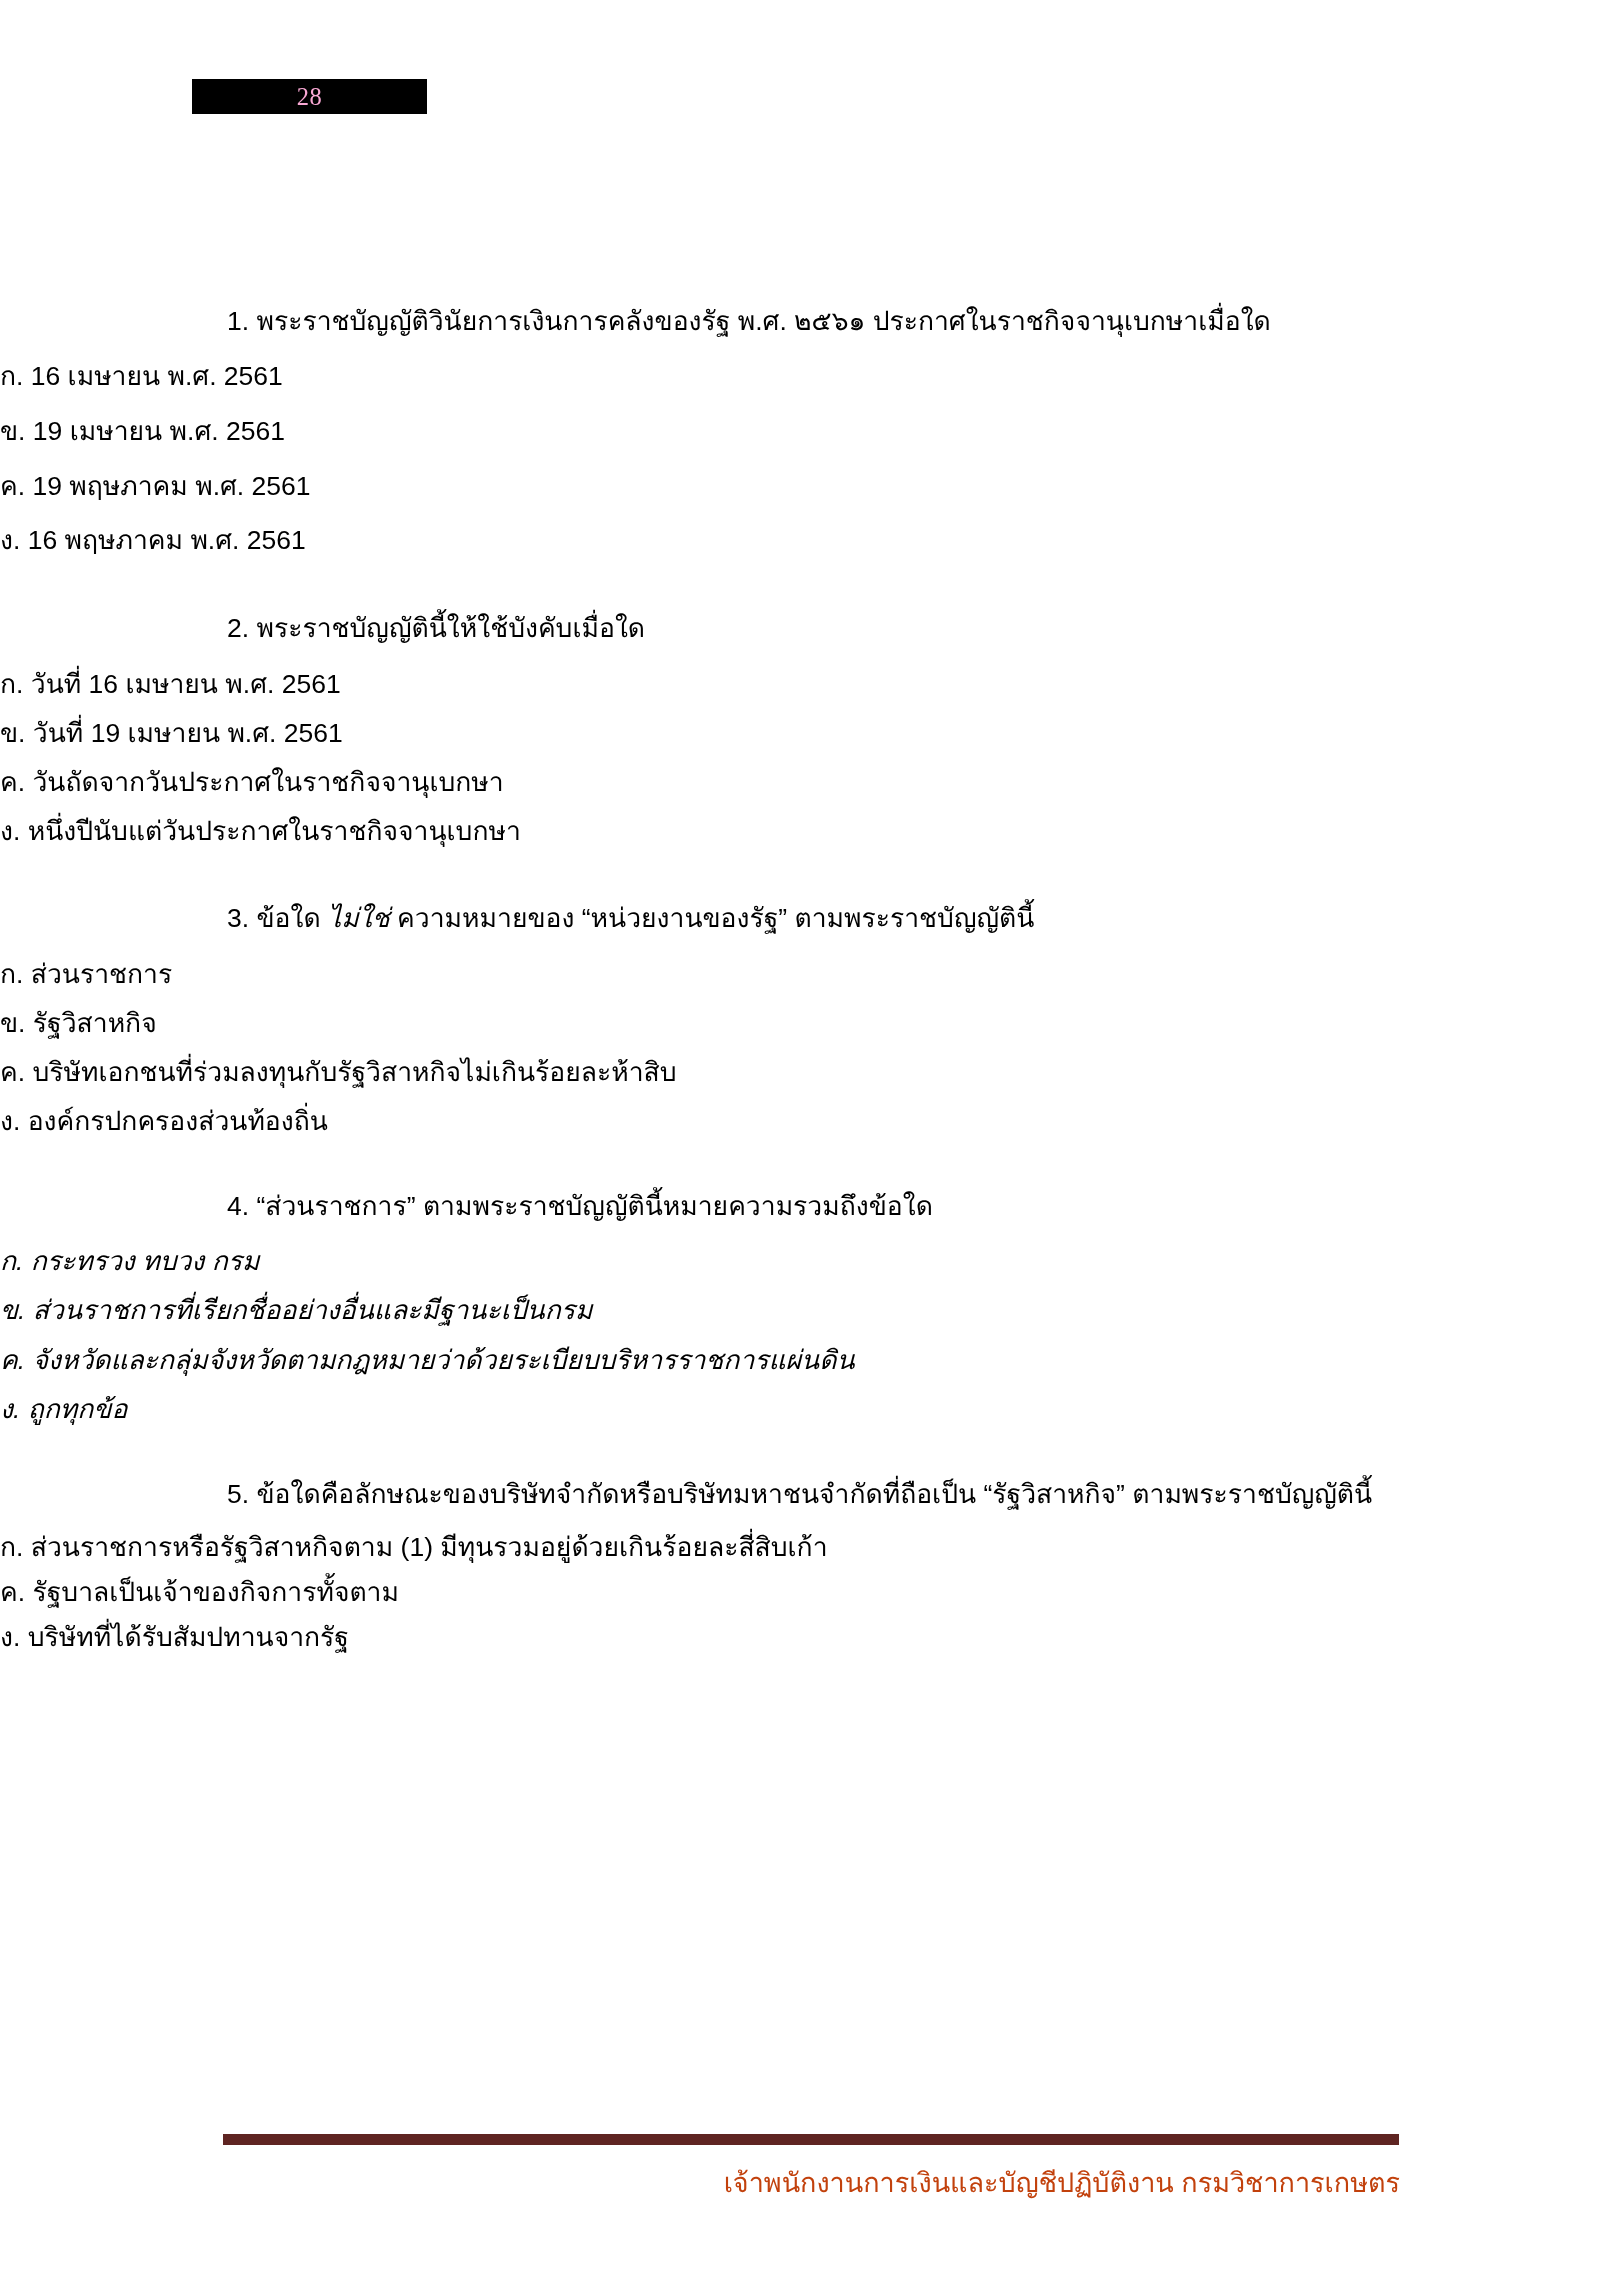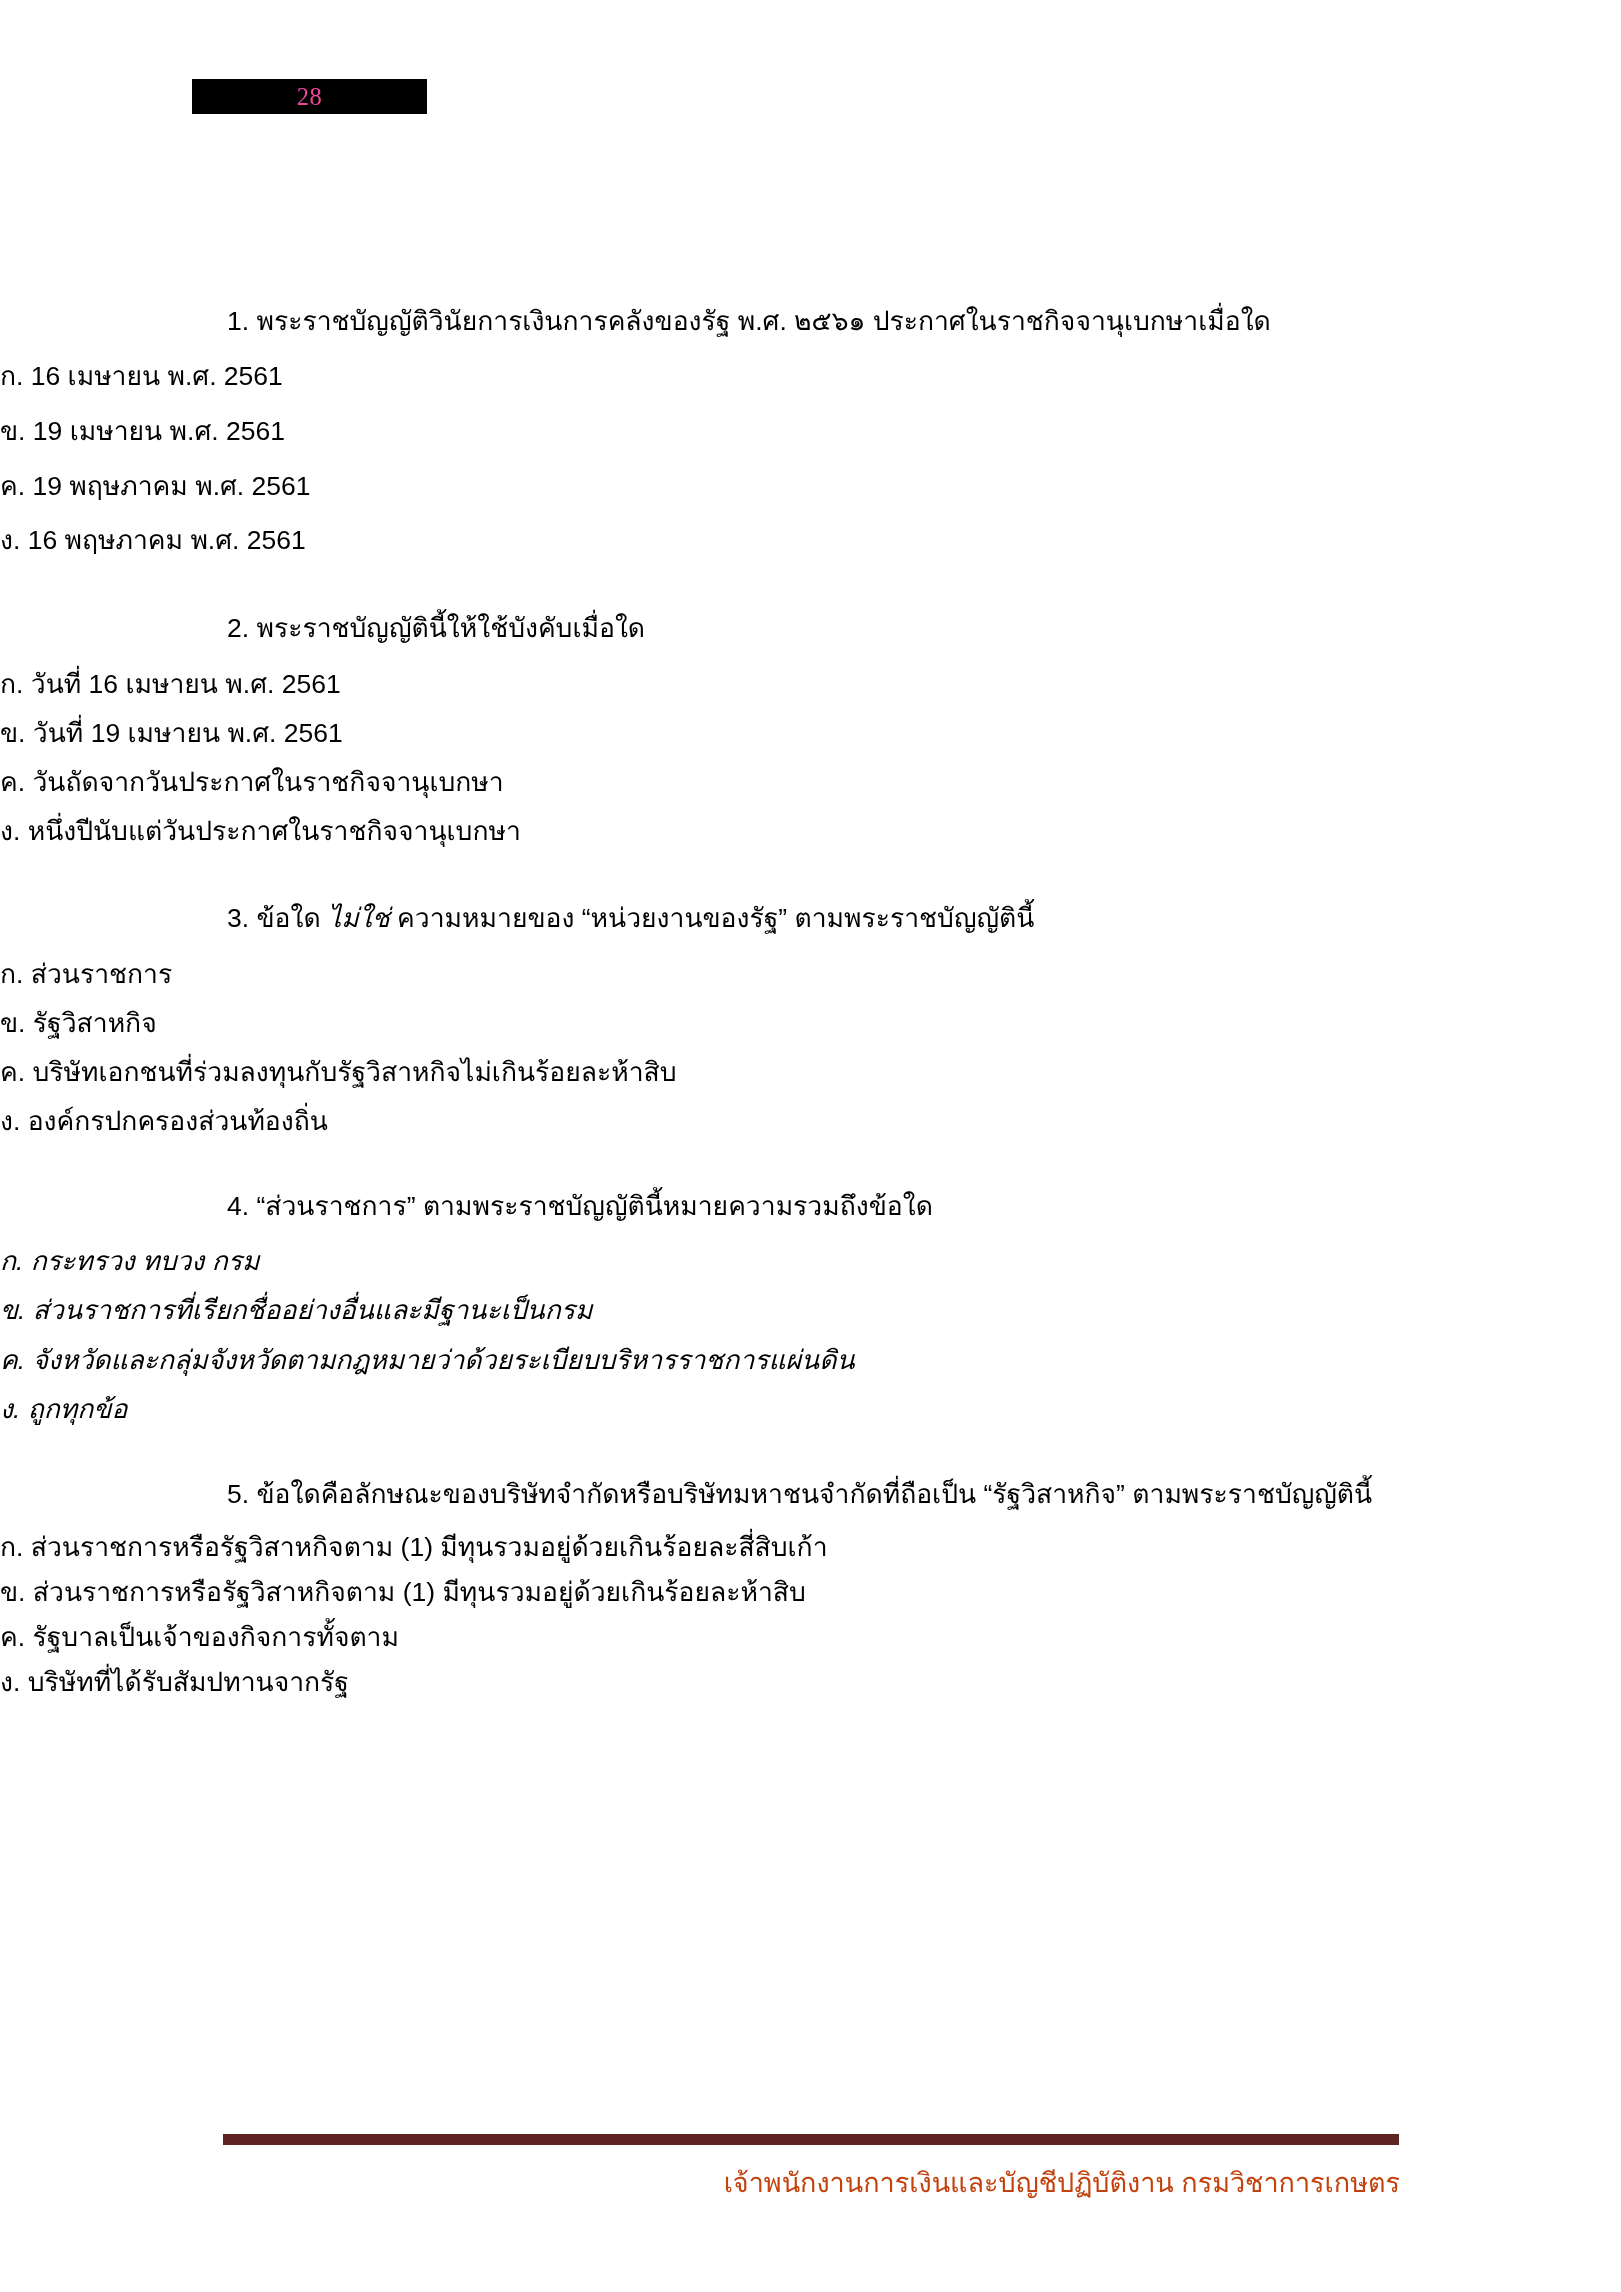--- a/index.html
+++ b/index.html
@@ -29,21 +29,21 @@
     height: 35px;
     background: #000000;
   }
   .page-number-bar .num {
     position: absolute;
     left: 0;
     right: 0;
     top: 50%;
     transform: translateY(-50%);
     text-align: center;
-    color: #ec4899;
+    color: #f9a8d4;
     font-family: "Liberation Serif", "DejaVu Serif", serif;
     font-size: 24.5px;
     line-height: 1;
     letter-spacing: 0.5px;
   }
 
   .doc-title {
     position: absolute;
     left: 0;
     right: 0;
@@ -178,21 +178,20 @@
         <div class="choice">ข. ส่วนราชการที่เรียกชื่ออย่างอื่นและมีฐานะเป็นกรม</div>
         <div class="choice">ค. จังหวัดและกลุ่มจังหวัดตามกฎหมายว่าด้วยระเบียบบริหารราชการแผ่นดิน</div>
         <div class="choice">ง. ถูกทุกข้อ</div>
       </div>
     </div>
 
     <div class="question-block q5">
       <div class="q-stem">5. ข้อใดคือลักษณะของบริษัทจำกัดหรือบริษัทมหาชนจำกัดที่ถือเป็น “รัฐวิสาหกิจ” ตามพระราชบัญญัตินี้</div>
       <div class="choices">
         <div class="choice">ก. ส่วนราชการหรือรัฐวิสาหกิจตาม (1) มีทุนรวมอยู่ด้วยเกินร้อยละสี่สิบเก้า</div>
-        <div class="choice">ข. ส่วนราชการหรือรัฐวิสาหกิจตาม (1) มีทุนรวมอยู่ด้วยเกินร้อยละห้าสิบ</div>
         <div class="choice">ค. รัฐบาลเป็นเจ้าของกิจการทั้จตาม</div>
         <div class="choice">ง. บริษัทที่ได้รับสัมปทานจากรัฐ</div>
       </div>
     </div>
 
   </div>
 
   <div class="footer-rule" style="background: rgb(95, 37, 34);"></div>
   <div class="footer-text">เจ้าพนักงานการเงินและบัญชีปฏิบัติงาน กรมวิชาการเกษตร</div>
 

